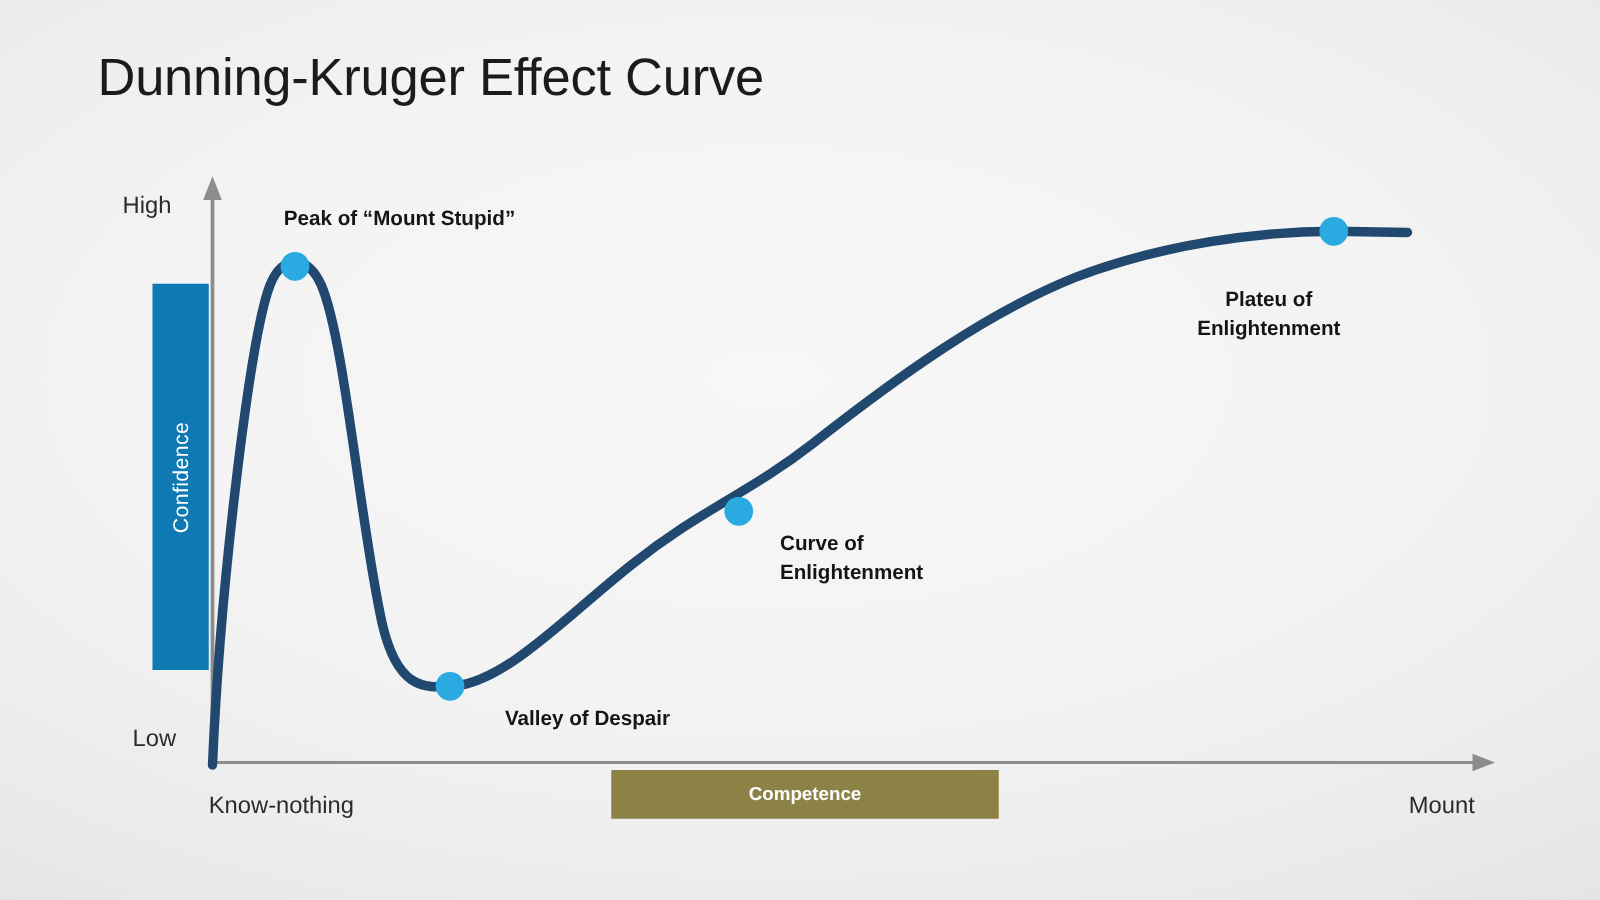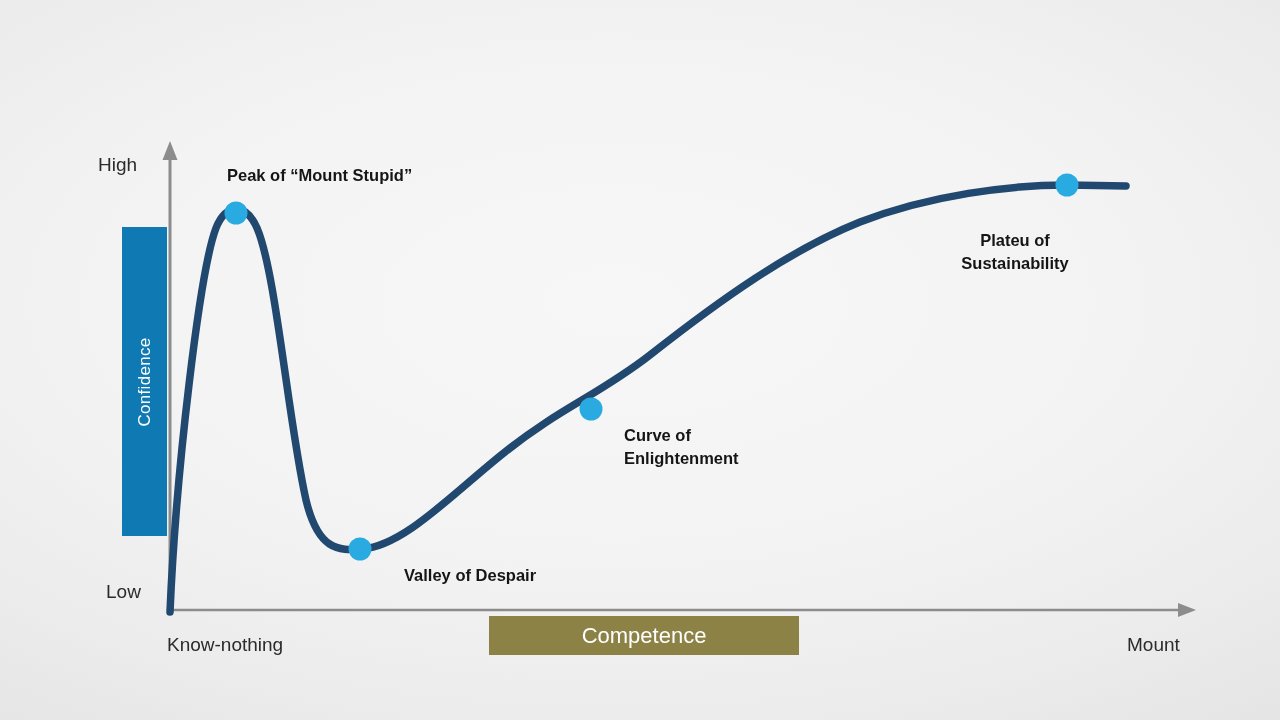--- a/index.html
+++ b/index.html
@@ -85,22 +85,22 @@
     top: 616px;
     width: 310px;
     height: 39px;
     background: #8d8246;
     display: flex;
     align-items: center;
     justify-content: center;
   }
   #competence-box-label {
     color: #ffffff;
-    font-size: 22px;
-    font-weight: 400;
+    font-size: 15px;
+    font-weight: 700;
     white-space: nowrap;
   }
 
   
   #x-axis-caption {
     position: absolute;
     left: 489px;
     top: 666px;
     width: 310px;
     text-align: center;
@@ -122,20 +122,21 @@
   #ann-peak     { left: 227px;  top: 164px; }
   #ann-valley   { left: 376px;  top: 564px; margin-left: 28px; }
   #ann-slope    { left: 624px;  top: 424px; }
   #ann-plateau  { left: 955px;  top: 229px; width: 120px; text-align: center; }
 </style>
 </head>
 <body>
 
 <div id="slide">
 
+  <div id="chart-title">Dunning-Kruger Effect Curve</div>
 
   <svg id="plot" viewBox="0 0 1280 720">
 
     <g>
       <line x1="170" y1="612" x2="170" y2="154" stroke="#8c8c8c" stroke-width="3"></line>
       <polygon points="170,141 162.5,160 177.5,160" fill="#8c8c8c"></polygon>
     </g>
 
     <g>
       <line x1="170" y1="610" x2="1183" y2="610" stroke="#8c8c8c" stroke-width="2.5"></line>
@@ -171,15 +172,15 @@
   <div id="competence-box">
     <div id="competence-box-label">Competence</div>
   </div>
 
 
   <div class="annotation" id="ann-peak">Peak of “Mount Stupid”</div>
   <div class="annotation" id="ann-valley">Valley of Despair</div>
   <div class="annotation" id="ann-slope">Curve of
 Enlightenment</div>
   <div class="annotation" id="ann-plateau">Plateu of
-Sustainability</div>
+Enlightenment</div>
 
 </div>
 
 </body></html>

